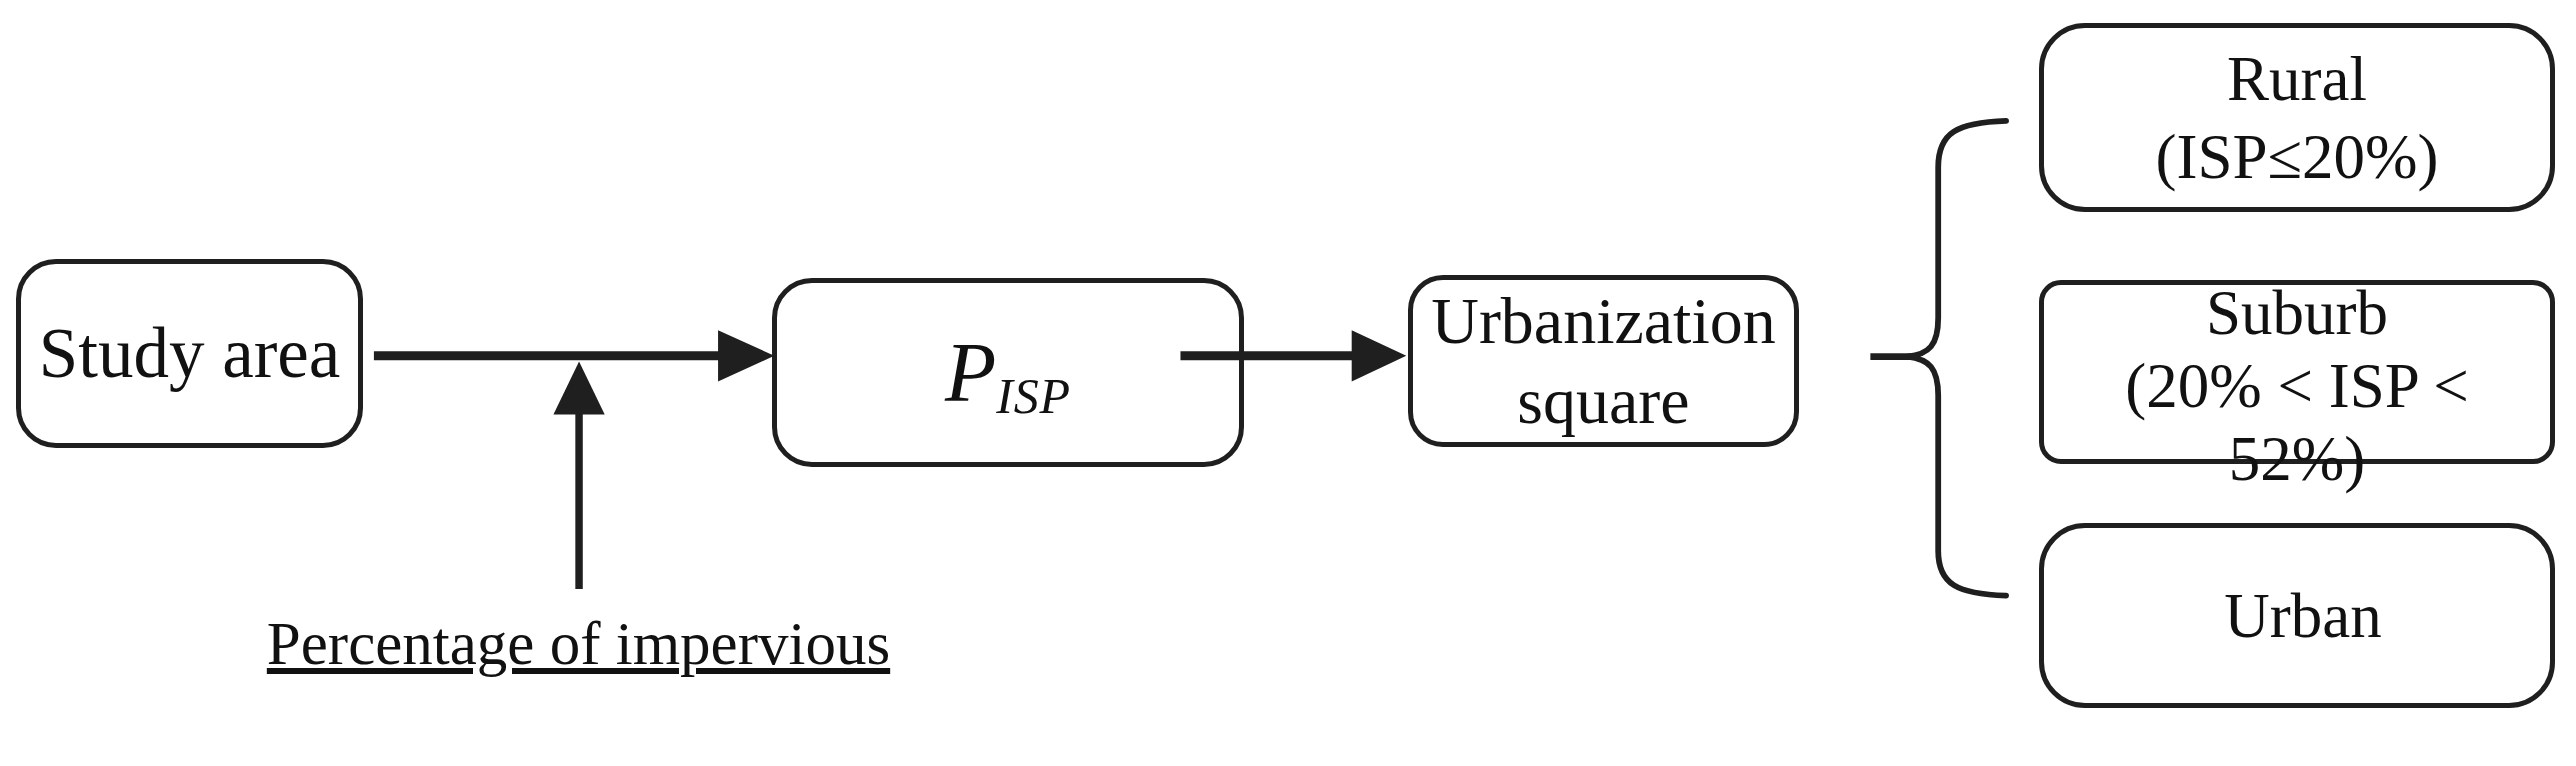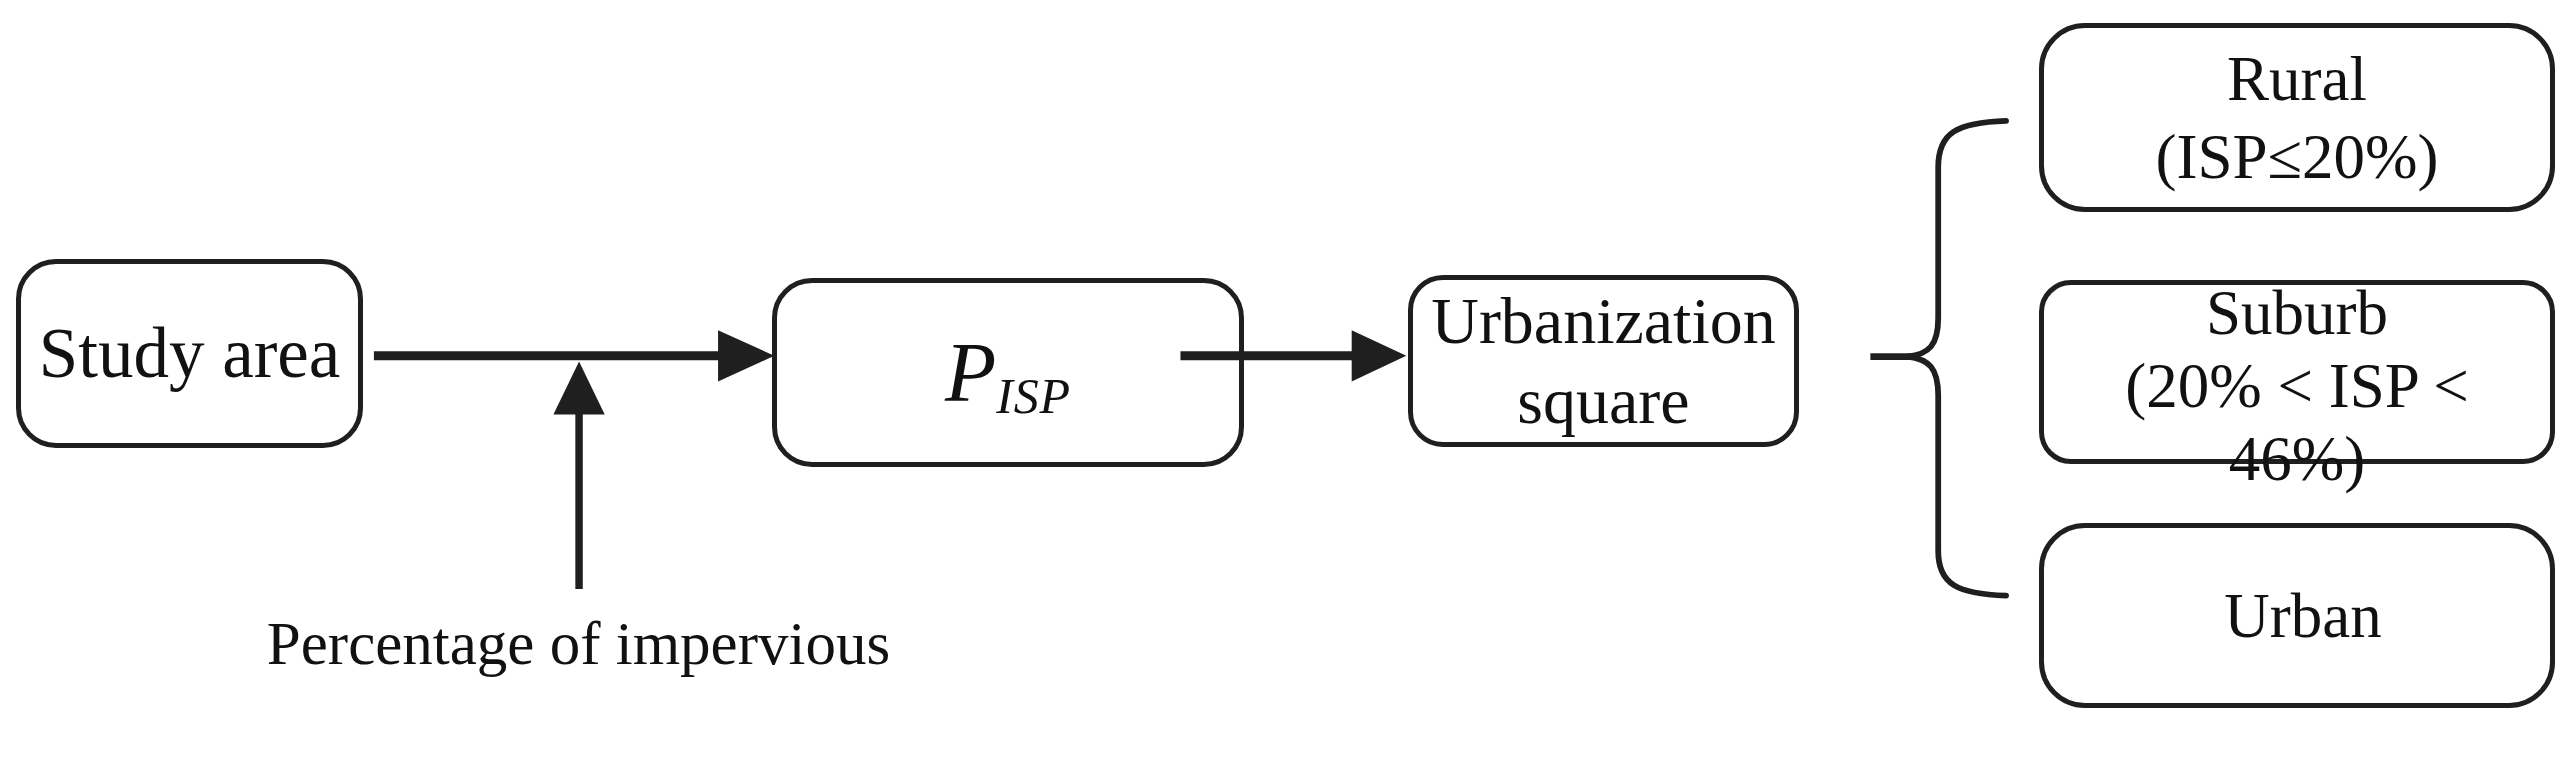--- a/index.html
+++ b/index.html
@@ -67,36 +67,37 @@
     border-radius: 35px;
   }
   #rural {
     left: 2039px; top: 23px; width: 516px; height: 189px;
     font-size: 63px; line-height: 78px;
     border-radius: 46px;
   }
   #suburb {
     left: 2039px; top: 280px; width: 516px; height: 184px;
     font-size: 63px; line-height: 73px;
-    border-radius: 32px;
+    border-radius: 22px;
     justify-content: flex-start;
   }
   #suburb .lines { margin-top: -8.3px; }
   #urban {
     left: 2039px; top: 523px; width: 516px; height: 185px;
     font-size: 63px; line-height: 78px;
     border-radius: 46px;
     padding-left: 12px;
   }
   .annotation {
     position: absolute;
     left: 194px; top: 606px; width: 769px;
     text-align: center;
     font-size: 61px;
     line-height: 75px;
+    text-decoration: underline;
   }
 </style>
 </head>
 <body>
 
 <div class="canvas">
 
   <svg class="layer" viewBox="0 0 3114 927" aria-hidden="true">
 
     <line x1="452" y1="430" x2="874" y2="430" stroke-width="11" class="stroke"></line>
@@ -142,21 +143,21 @@
     <div class="lines">
       <span class="line">Rural</span>
       <span class="line">(ISP≤20%)</span>
     </div>
   </div>
 
   <div class="node" id="suburb">
     <div class="lines">
       <span class="line">Suburb</span>
       <span class="line">(20% &lt; ISP &lt;</span>
-      <span class="line">46%)</span>
+      <span class="line">52%)</span>
     </div>
   </div>
 
   <div class="node" id="urban">
     <div class="lines">
       <span class="line">Urban</span>
     </div>
   </div>
 
   <div class="annotation">

